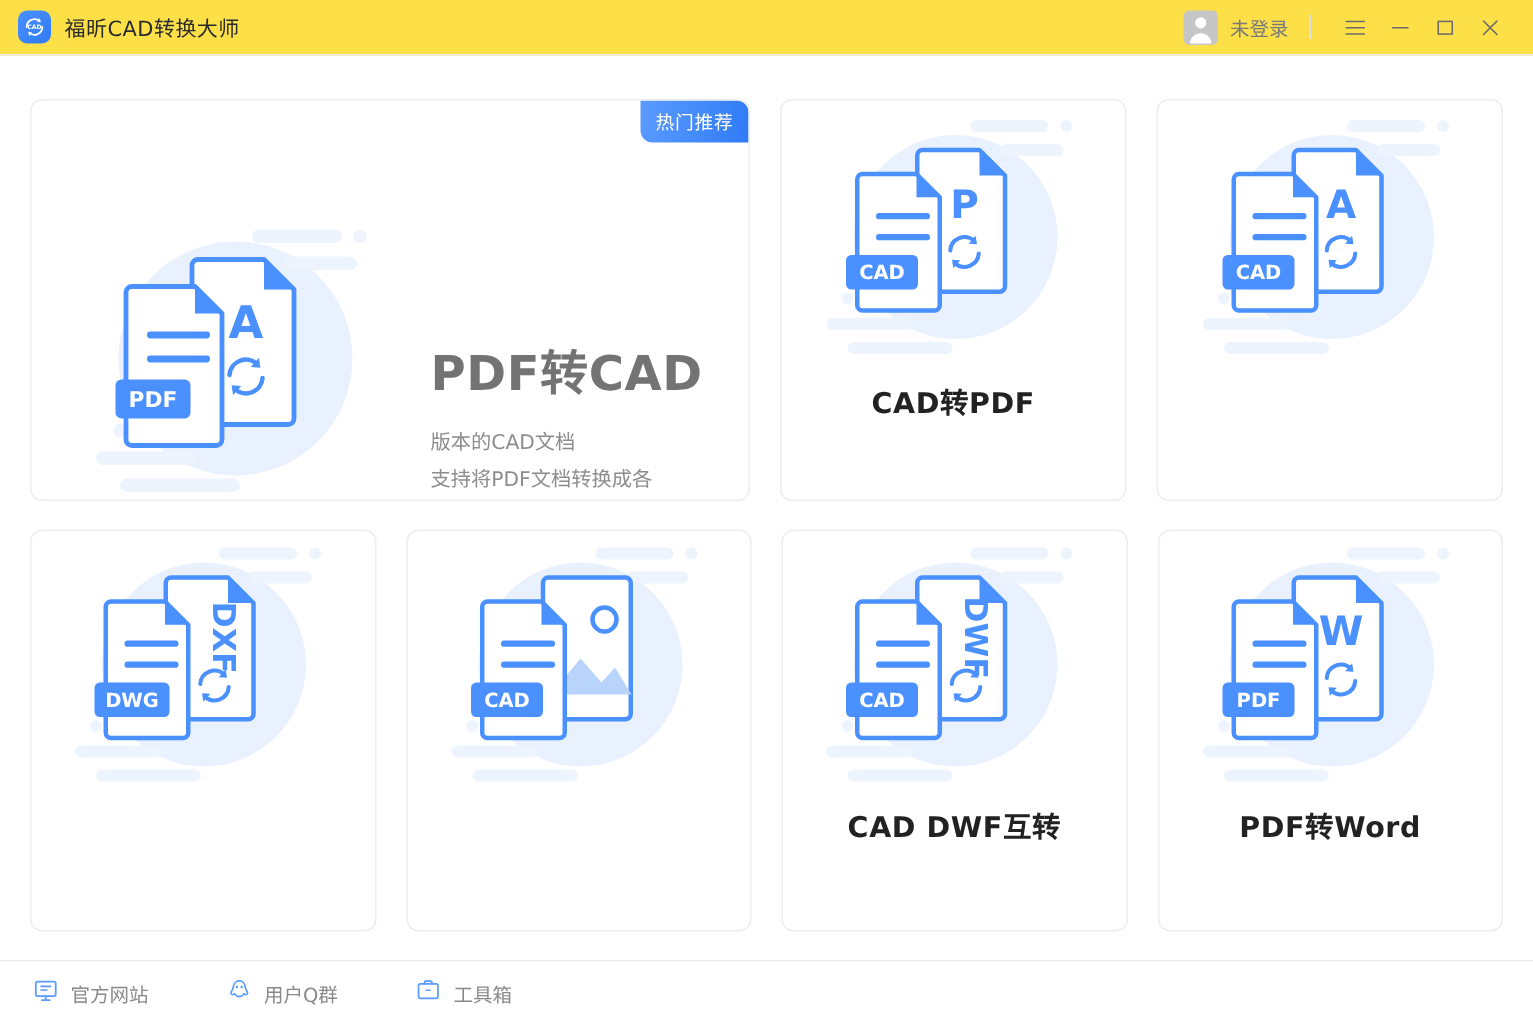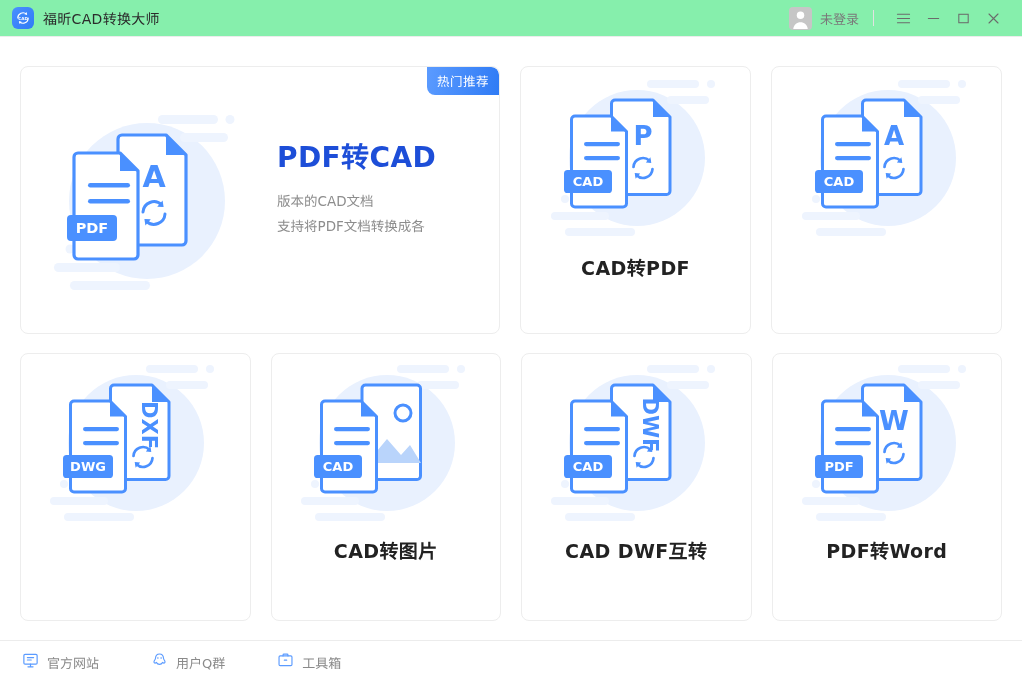--- a/index.html
+++ b/index.html
@@ -13,21 +13,21 @@
   .app {
     width: 1022px; height: 684px;
     display: flex; flex-direction: column;
     background: #ffffff;
   }
 
   
   .titlebar {
     height: 37px; flex: 0 0 37px;
     display: flex; align-items: center;
-    background: #86efac;
+    background: #fde047;
     border-bottom: 1px solid #ececec;
     padding: 0 14px 0 12px;
   }
   .brand { display: flex; align-items: center; gap: 9px; }
   .logo-box {
     width: 22px; height: 22px; border-radius: 6px;
     background: linear-gradient(135deg,#4a90ff 0%,#2f7bf5 100%);
     display: flex; align-items: center; justify-content: center;
     flex: 0 0 22px;
   }
@@ -67,26 +67,26 @@
     border: 1px solid #ededed;
     border-radius: 8px;
     position: relative;
     cursor: pointer;
     overflow: hidden;
   }
 
   
   .card-featured {
     flex: 0 0 480px;
-    display: flex; align-items: center;
+    display: flex; align-items: flex-end; padding-left: 10px;
   }
   .featured-art { width: 256px; flex: 0 0 256px; display:flex; align-items:center; justify-content:center; }
   .featured-text { flex: 1 1 auto; padding-right: 24px; margin-top: -26px; }
   .featured-title {
-    font-size: 28px; font-weight: bold; color: #1d4ed8;
+    font-size: 32px; font-weight: bold; color: #737373;
     font-family: "DejaVu Sans", "Liberation Sans", sans-serif;
     margin-bottom: 14px; letter-spacing: .4px;
   }
   .featured-desc {
     font-size: 13.5px; color: #8d8d8d; line-height: 25px;
     font-family: "DejaVu Sans", "Liberation Sans", sans-serif;
     max-width: 185px;
   }
   .badge {
     position: absolute; top: 0; right: 0;
@@ -357,21 +357,20 @@
             <g>
               <path d="M32 42 h36 l15.5 15.5 v72 a3.5 3.5 0 0 1 -3.5 3.5 h-48 a3.5 3.5 0 0 1 -3.5 -3.5 v-84 a3.5 3.5 0 0 1 3.5 -3.5 z" fill="#ffffff" stroke="#4a90ff" stroke-width="3" stroke-linejoin="round"></path>
               <path d="M68 42 l15.5 15.5 h-15.5 z" fill="#4a90ff"></path>
               <rect x="41" y="68" width="36" height="4.2" rx="2.1" fill="#4a90ff"></rect>
               <rect x="41" y="82" width="36" height="4.2" rx="2.1" fill="#4a90ff"></rect>
               <rect x="21" y="96" width="48" height="23" rx="3.6" fill="#4a90ff"></rect>
               <text x="45" y="112" font-size="13" font-weight="bold" fill="#ffffff" font-family="DejaVu Sans, sans-serif" text-anchor="middle">CAD</text>
             </g>
           </svg>
         </div>
-        <div class="small-title">CAD转图片</div>
       </div>
 
       <div class="card card-small">
         <div class="small-art">
           <svg width="186" height="172" viewBox="0 0 186 172" aria-hidden="true">
             <circle cx="94" cy="84" r="68" fill="#e9f1fe"></circle>
             <rect x="104" y="6" width="52" height="8" rx="4" fill="#eef4fe"></rect>
             <circle cx="168" cy="10" r="4" fill="#eef4fe"></circle>
             <rect x="124" y="22" width="42" height="8" rx="4" fill="#eef4fe"></rect>
             <rect x="8" y="138" width="58" height="8" rx="4" fill="#eef4fe"></rect>

